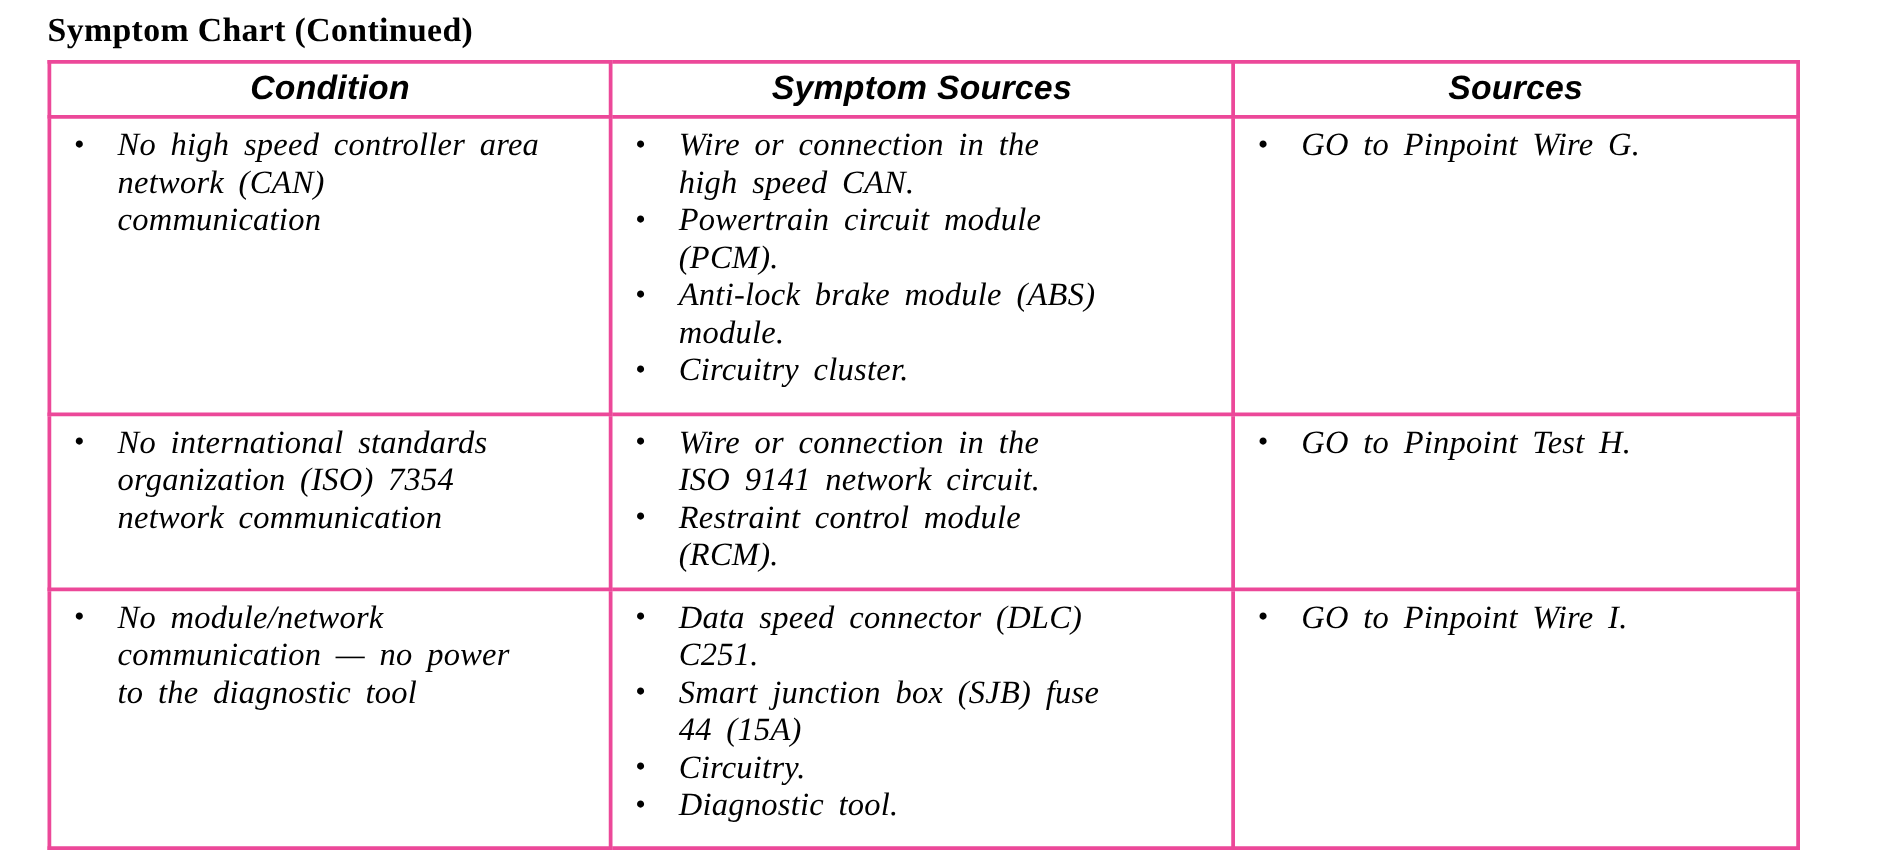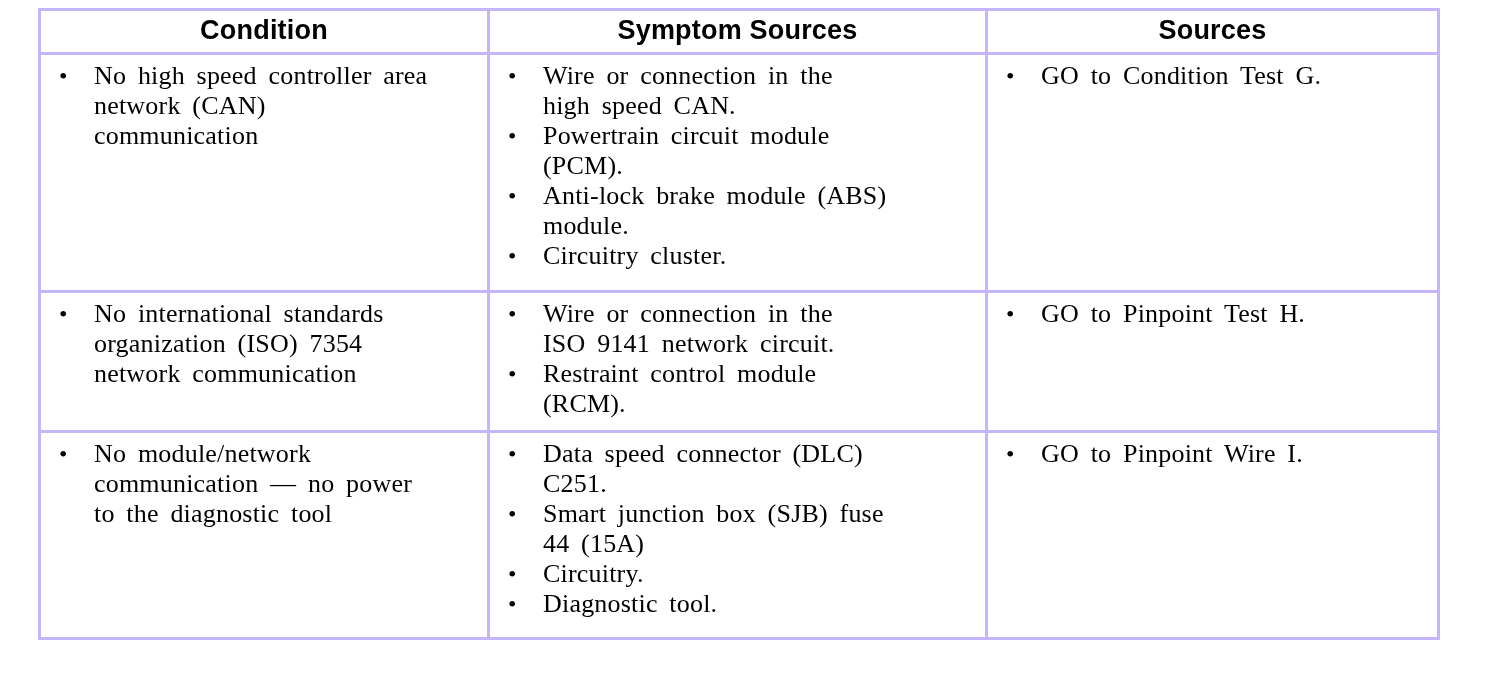--- a/index.html
+++ b/index.html
@@ -28,22 +28,23 @@
   table.symptom-table {
     border-collapse: collapse;
     table-layout: fixed;
     width: 1399px;
   }
   table.symptom-table col.c1 { width: 449px; }
   table.symptom-table col.c2 { width: 498px; }
   table.symptom-table col.c3 { width: 452px; }
   table.symptom-table th,
   table.symptom-table td {
-    border: 3px solid #c4b5fd;
+    border: 3px solid #ec4899;
     vertical-align: top;
+    font-style: italic;
   }
   table.symptom-table th {
     font-family: "Liberation Sans", sans-serif;
     font-weight: bold;
     font-size: 27px;
     text-align: center;
     padding: 4px 4px 6px 4px;
     letter-spacing: 0.2px;
   }
   table.symptom-table td {
@@ -69,20 +70,21 @@
     flex: 1 1 auto;
     white-space: pre-line;
     word-spacing: 5px;
     letter-spacing: 0.2px;
   }
 </style>
 </head>
 <body>
 
 <div class="page">
+  <h1 class="doc-title">Symptom Chart (Continued)</h1>
 
   <table class="symptom-table">
     <colgroup>
       <col class="c1">
         <col class="c2">
         <col class="c3">
     </colgroup>
     <thead>
       <tr>
         <th>Condition</th>
@@ -117,21 +119,21 @@
 module.</span>
           </div>
           <div class="li">
             <span class="bullet">•</span>
             <span class="li-text">Circuitry cluster.</span>
           </div>
         </td>
         <td>
           <div class="li">
             <span class="bullet">•</span>
-            <span class="li-text">GO to Condition Test G.</span>
+            <span class="li-text">GO to Pinpoint Wire G.</span>
           </div>
         </td>
       </tr>
 
       <tr class="row-2">
         <td>
           <div class="li">
             <span class="bullet">•</span>
             <span class="li-text">No international standards
 organization (ISO) 7354

